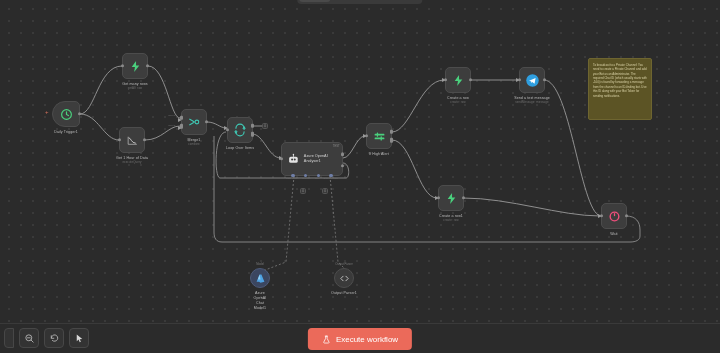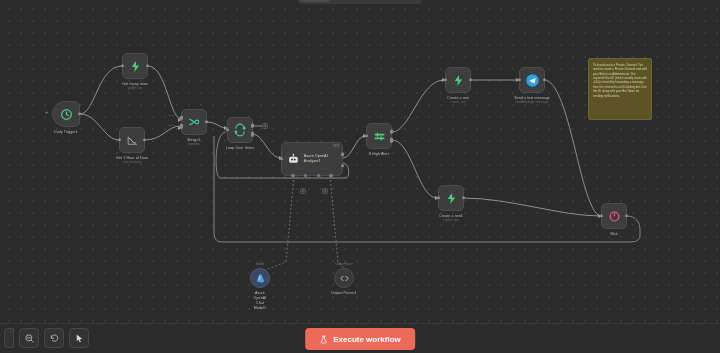--- a/index.html
+++ b/index.html
@@ -116,21 +116,21 @@
     width:20px; height:20px; border-radius:4px;
     background:#333; border:1px solid #474747;
     display:flex; align-items:center; justify-content:center;
     color:#b2b2b2;
   }
   .execbtn {
     position:absolute; left:50%; top:4px; transform:translateX(-50%);
     background:#eb6a5a; color:#fff; border-radius:4px;
     height:22px; padding:0 14px;
     display:flex; align-items:center; gap:5px;
-    font-size:8px; font-weight:bold;
+    font-size:8px; font-weight:normal;
   }
 </style>
 </head>
 <body>
 
 <div id="canvas">
 
   <div class="tabbar">
     <div class="tab active">Editor</div>
     <div class="tab">Executions</div>

